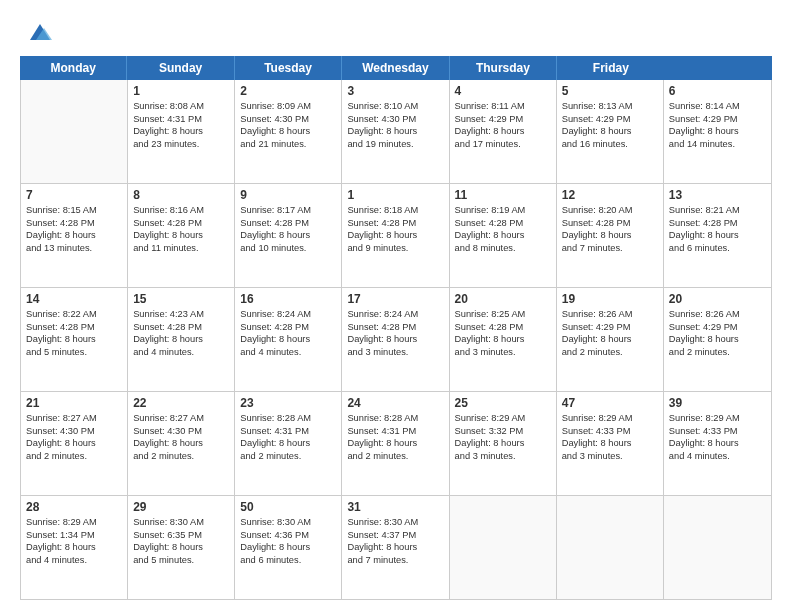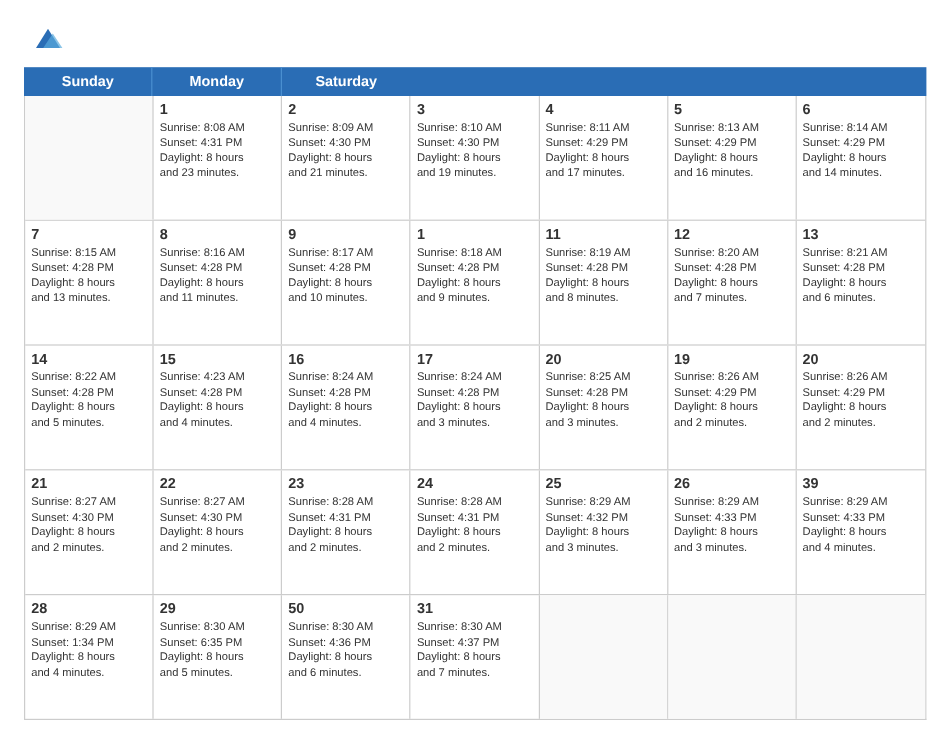--- a/index.html
+++ b/index.html
@@ -135,23 +135,26 @@
       </svg>
     </div>
     <div class="title-block">
       <div class="main-title"></div>
       <div class="subtitle"></div>
     </div>
   </div>
 
   <div class="calendar">
     <div class="cal-header" id="cal-header-row">
+        <div class="cal-header-cell">Monday</div>
         <div class="cal-header-cell">Sunday</div>
-        <div class="cal-header-cell">Monday</div>
-        <div class="cal-header-cell">Saturday</div>
+        <div class="cal-header-cell">Tuesday</div>
+        <div class="cal-header-cell">Wednesday</div>
+        <div class="cal-header-cell">Thursday</div>
+        <div class="cal-header-cell">Friday</div>
       </div>
     <div class="cal-body" id="cal-body">
         <div class="cal-row">
           <div class="cal-cell empty"></div>
           <div class="cal-cell">
             <span class="day-num">1</span>
             <span class="cell-line">Sunrise: 8:08 AM</span>
             <span class="cell-line">Sunset: 4:31 PM</span>
             <span class="cell-line">Daylight: 8 hours</span>
             <span class="cell-line">and 23 minutes.</span>
@@ -319,26 +322,26 @@
           <div class="cal-cell">
             <span class="day-num">24</span>
             <span class="cell-line">Sunrise: 8:28 AM</span>
             <span class="cell-line">Sunset: 4:31 PM</span>
             <span class="cell-line">Daylight: 8 hours</span>
             <span class="cell-line">and 2 minutes.</span>
           </div>
           <div class="cal-cell">
             <span class="day-num">25</span>
             <span class="cell-line">Sunrise: 8:29 AM</span>
-            <span class="cell-line">Sunset: 4:32 PM</span>
+            <span class="cell-line">Sunset: 3:32 PM</span>
             <span class="cell-line">Daylight: 8 hours</span>
             <span class="cell-line">and 3 minutes.</span>
           </div>
           <div class="cal-cell">
-            <span class="day-num">26</span>
+            <span class="day-num">47</span>
             <span class="cell-line">Sunrise: 8:29 AM</span>
             <span class="cell-line">Sunset: 4:33 PM</span>
             <span class="cell-line">Daylight: 8 hours</span>
             <span class="cell-line">and 3 minutes.</span>
           </div>
           <div class="cal-cell">
             <span class="day-num">39</span>
             <span class="cell-line">Sunrise: 8:29 AM</span>
             <span class="cell-line">Sunset: 4:33 PM</span>
             <span class="cell-line">Daylight: 8 hours</span>

